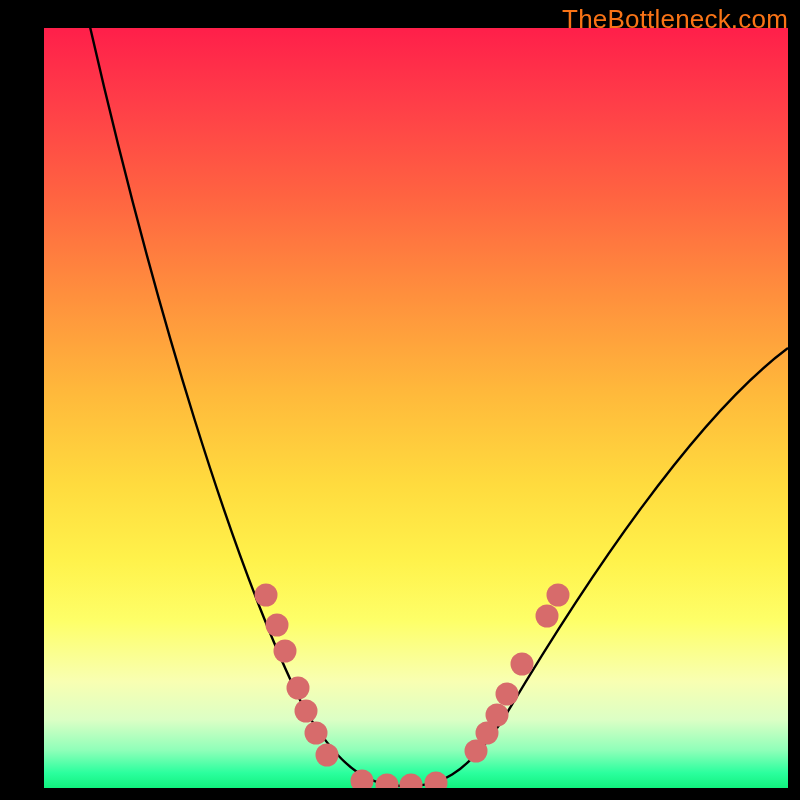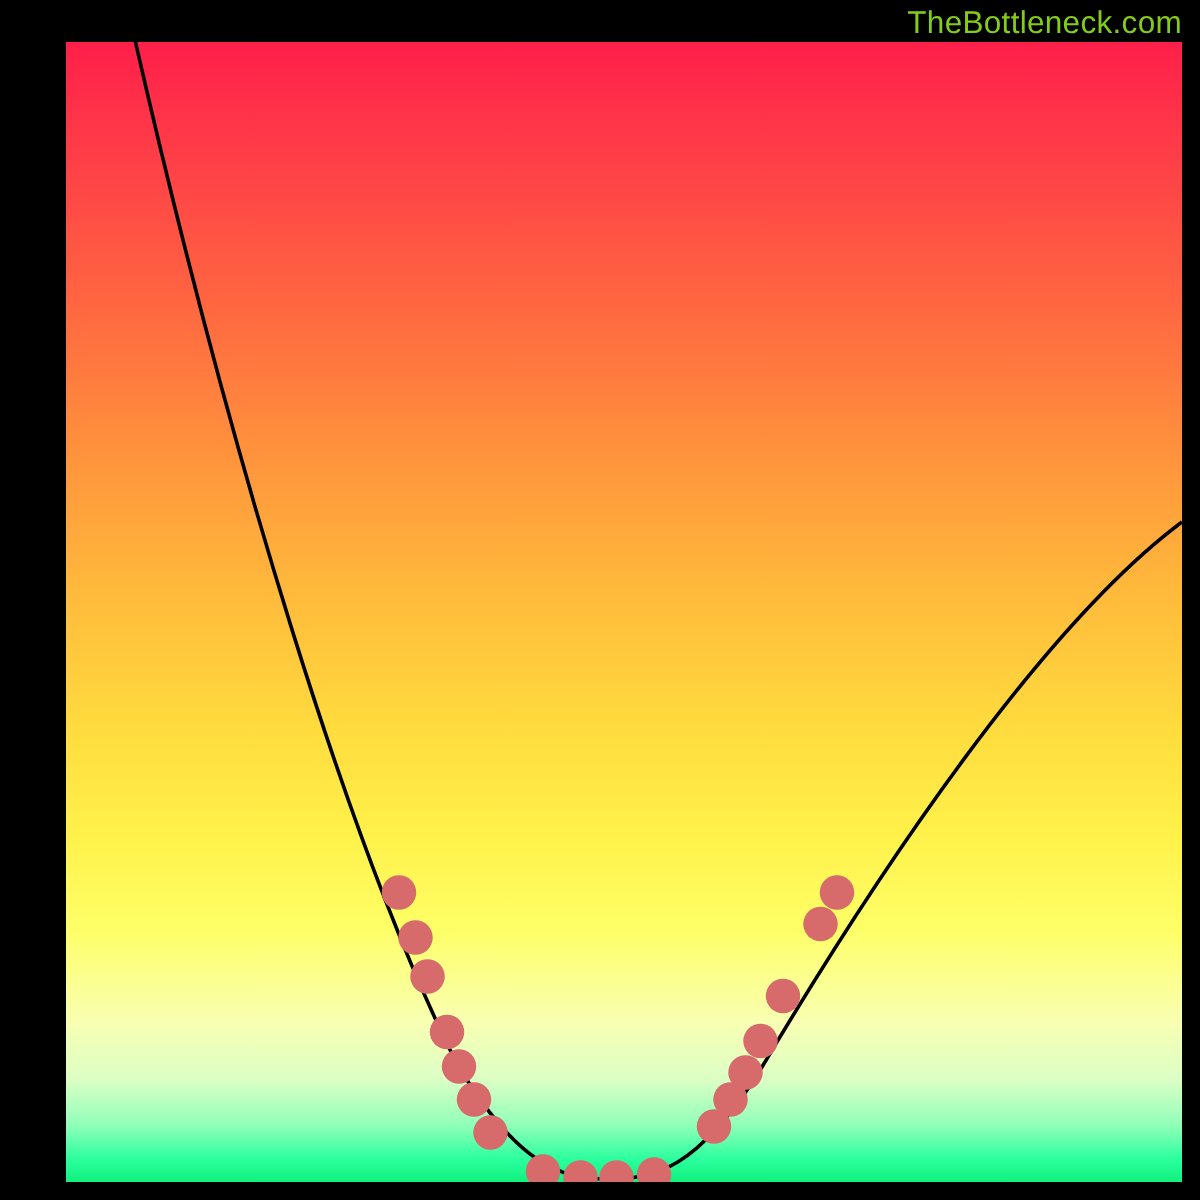--- a/index.html
+++ b/index.html
@@ -30,22 +30,22 @@
       #dcffc5 91%,
       #90ffb9 95%,
       #2bff9e 98%,
       #11f17e 100%
     );
   }
   .watermark {
     position: absolute;
     top: 4px;
     right: 12px;
-    font-size: 21px;
-    color: #84cc16;
+    font-size: 26px;
+    color: #f97316;
     font-weight: 500;
     letter-spacing: 0.2px;
   }
   svg.curve {
     position: absolute;
     left: 0;
     top: 0;
     width: 744px;
     height: 760px;
   }

